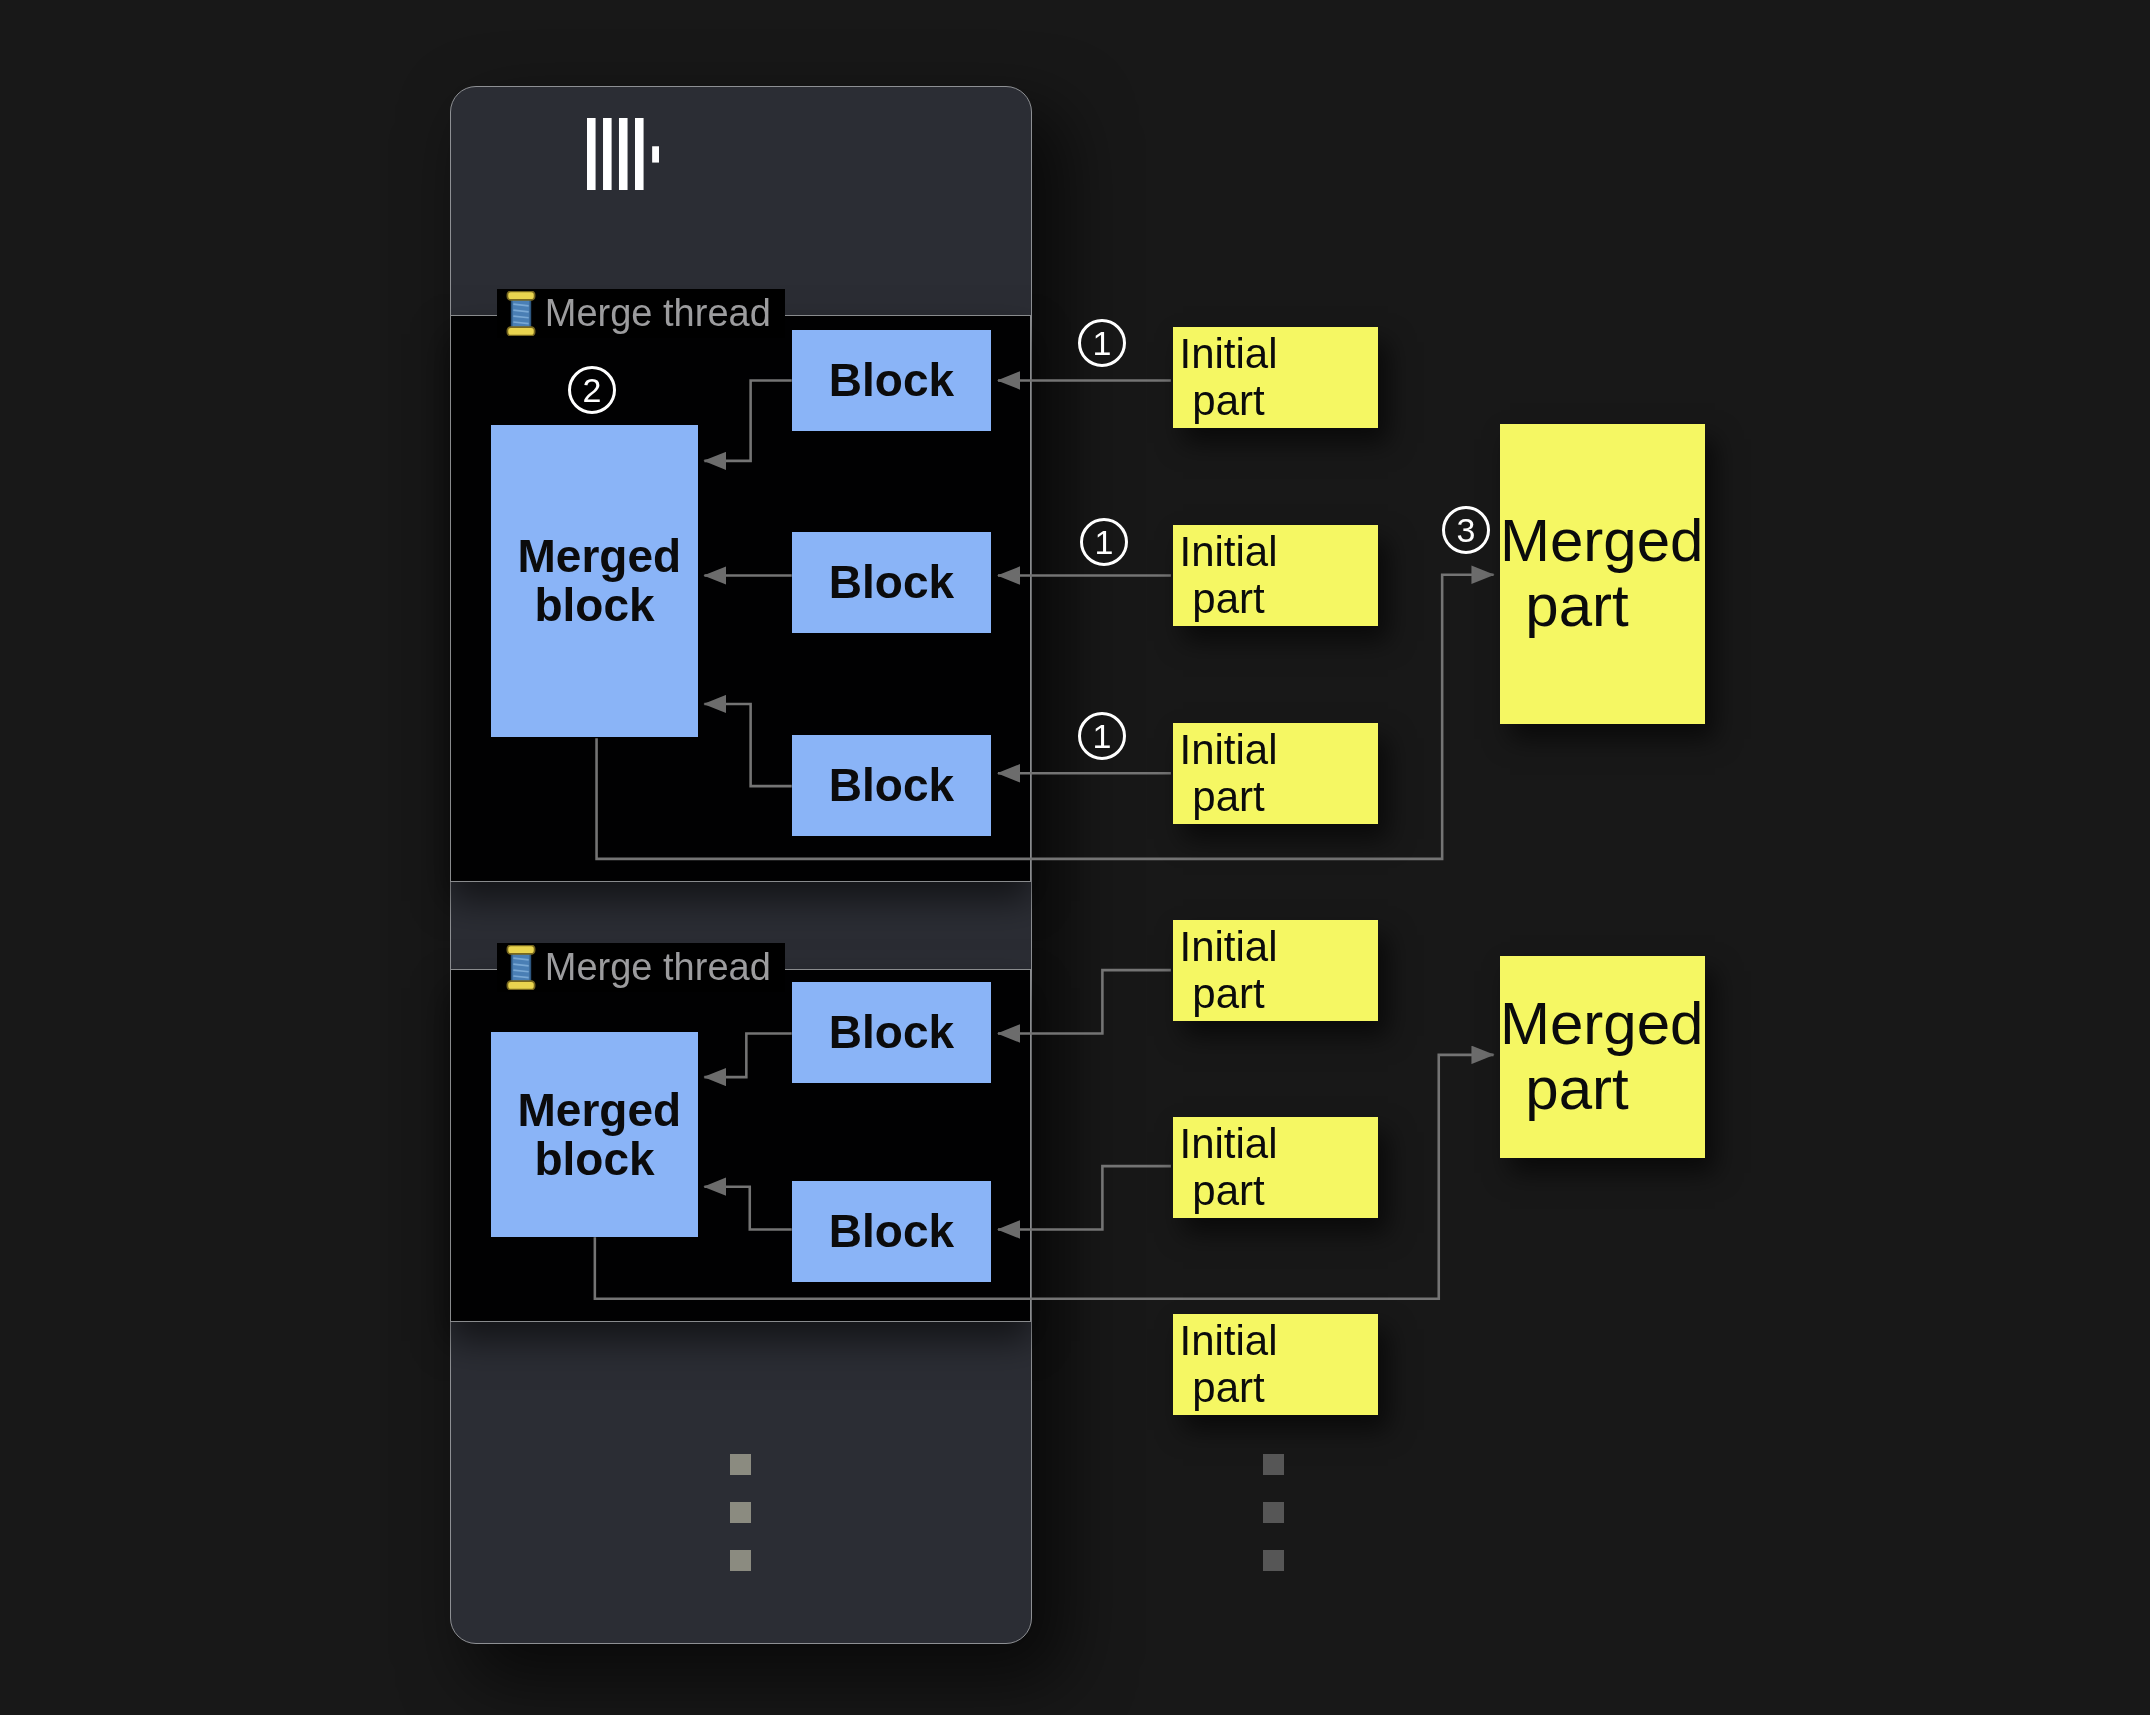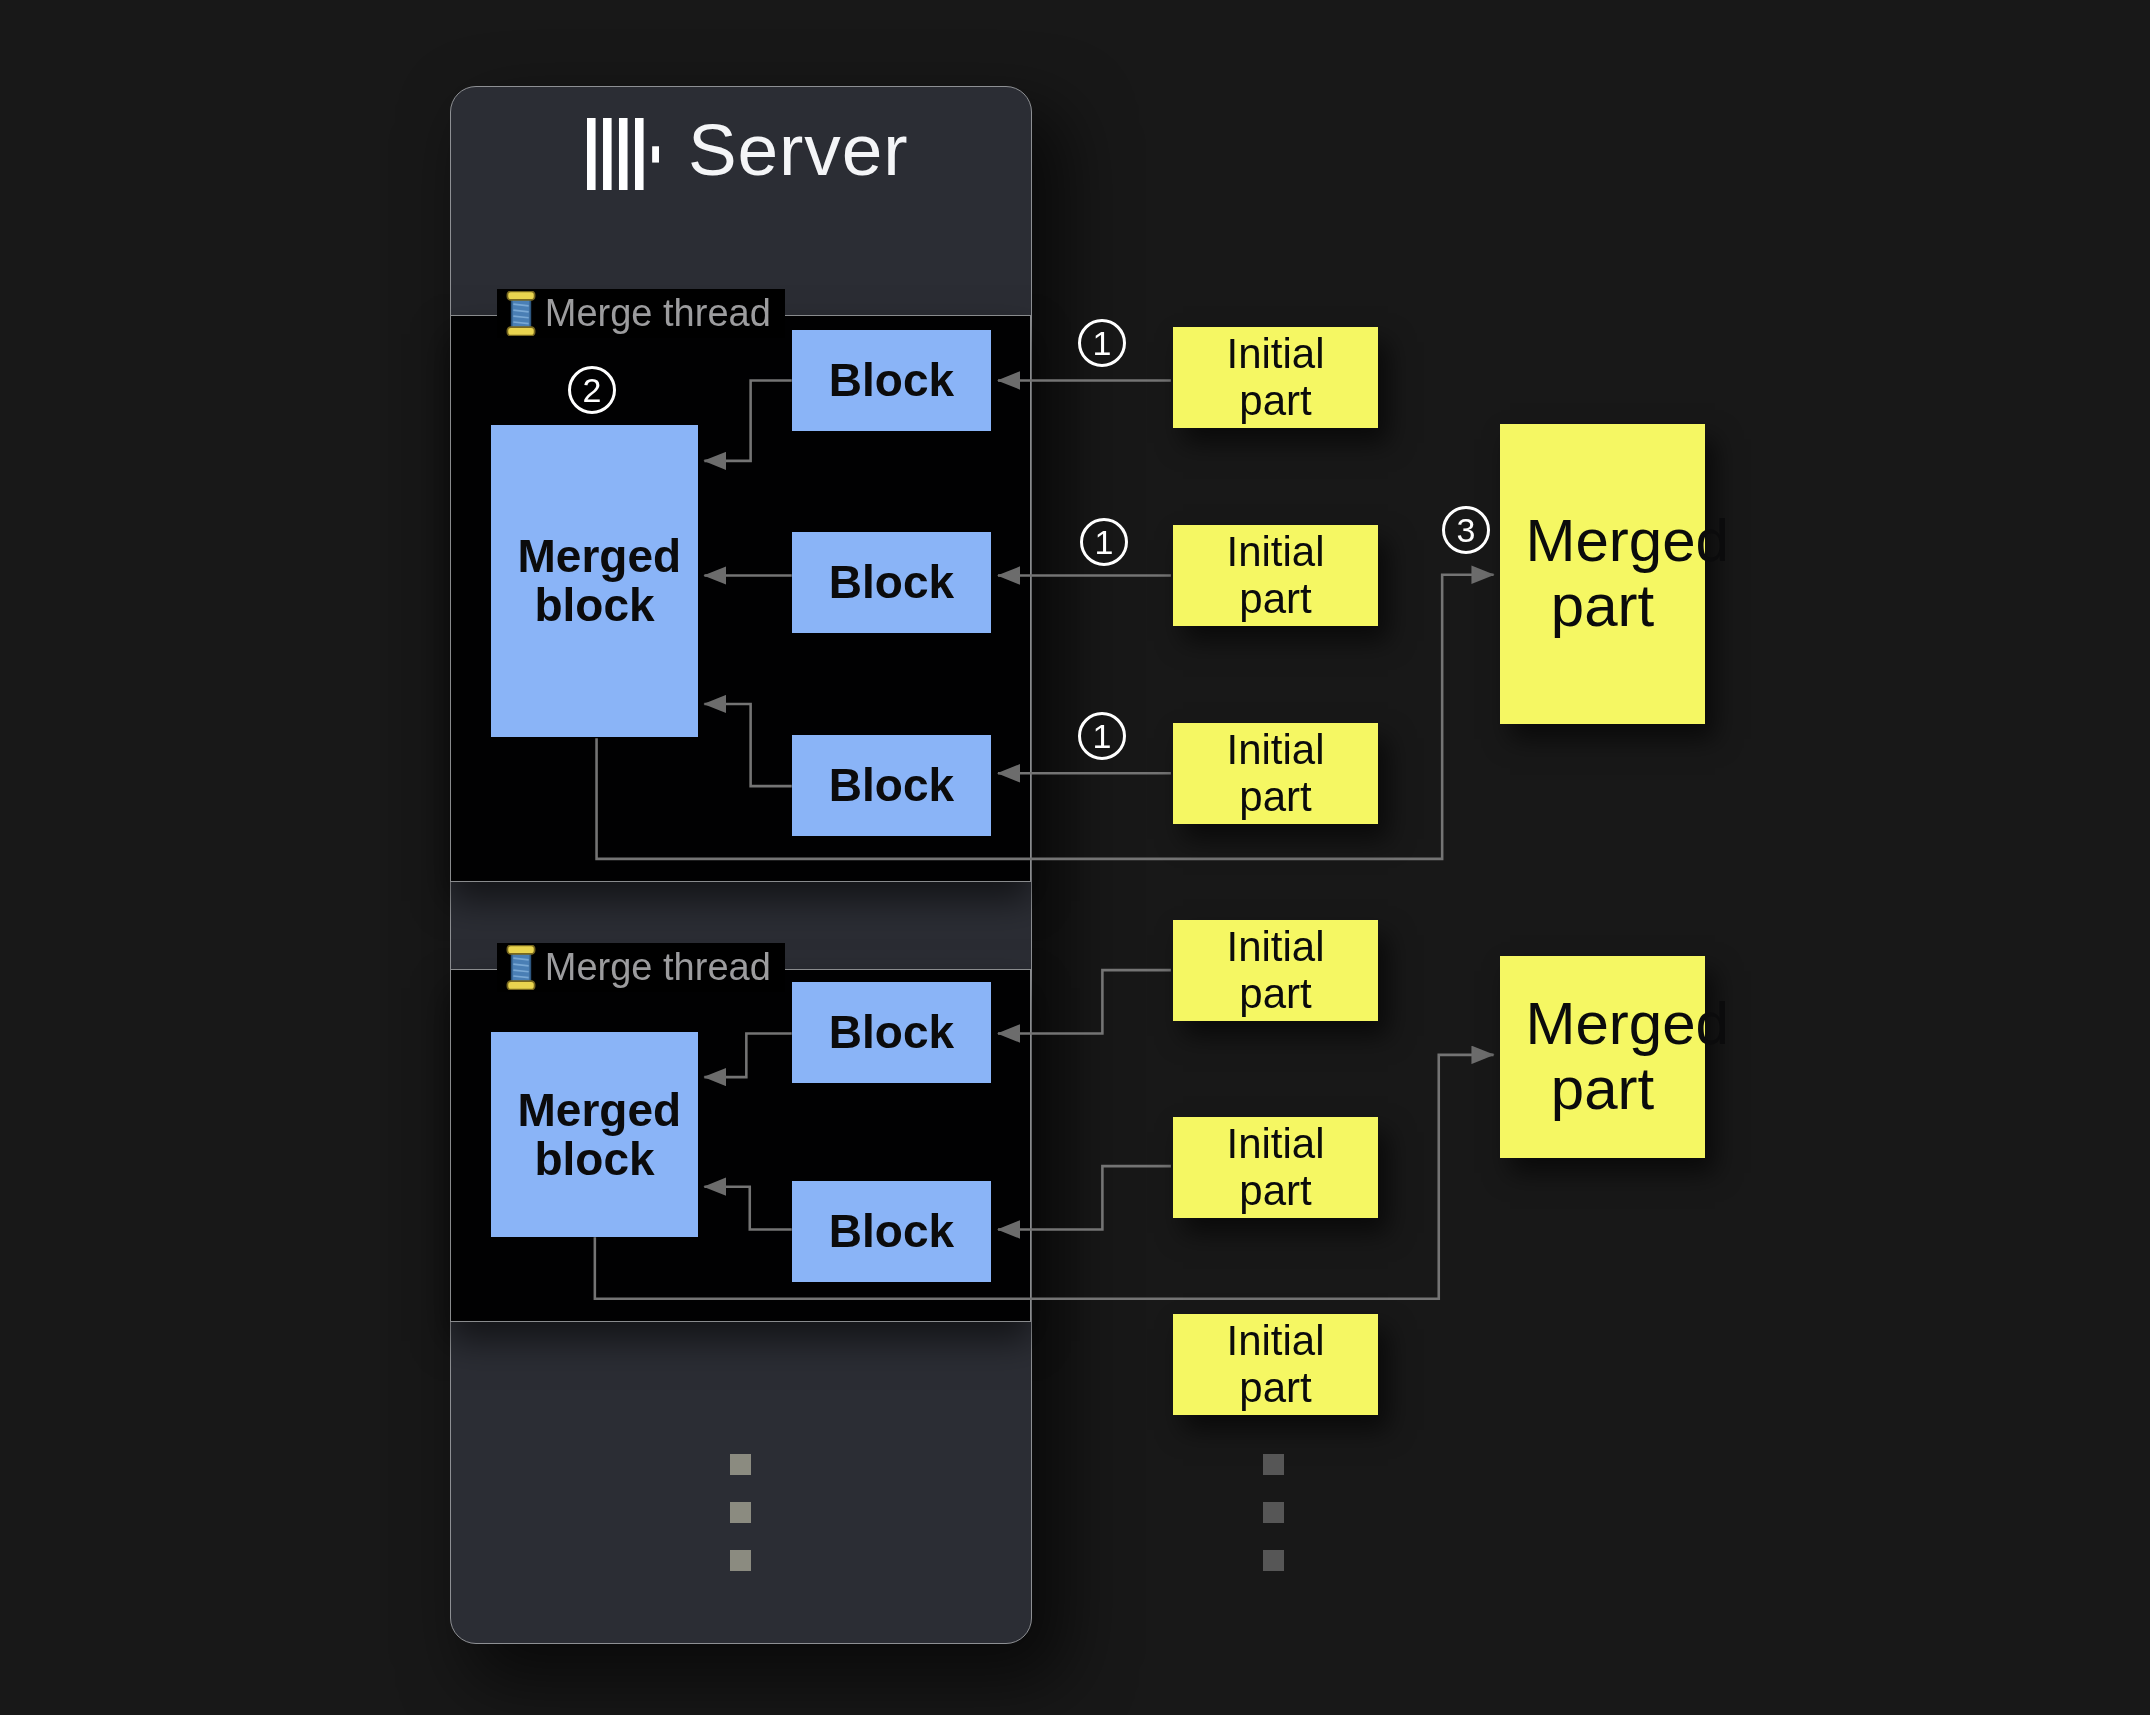--- a/index.html
+++ b/index.html
@@ -37,21 +37,21 @@
   
   .block,.merged-block{
     background:#8ab4f7;color:#0b0b0c;
     display:flex;flex-direction:column;align-items:center;justify-content:center;
     text-align:center;font-size:46px;line-height:1.06;font-weight:bold;
   }
 
   
   .note,.merged-part{
     background:#f5f763;color:#0b0b0c;
-    display:flex;flex-direction:column;align-items:center;justify-content:center;
+    display:flex;flex-direction:column;align-items:flex-start;justify-content:center;
     text-align:center;line-height:1.1;
     box-shadow:10.3px 15.4px 24px rgba(0,0,0,0.6);
   }
   .note{font-size:42px;}
   .merged-part{font-size:60px;line-height:1.08;}
 
   
   .badge{
     width:48px;height:48px;border:3.4px solid #ffffff;border-radius:50%;
     color:#ffffff;font-size:34px;display:flex;align-items:center;justify-content:center;
@@ -72,21 +72,20 @@
 
   <div class="abs server-box" style="left:450px;top:86px;width:582px;height:1558px;"></div>
 
   <svg class="abs" style="left:587px;top:118px;" width="72" height="72" viewBox="0 0 84 84">
     <rect x="0" y="0" width="10" height="84" fill="#ffffff"></rect>
     <rect x="18.7" y="0" width="10" height="84" fill="#ffffff"></rect>
     <rect x="37.3" y="0" width="10" height="84" fill="#ffffff"></rect>
     <rect x="56" y="0" width="10" height="84" fill="#ffffff"></rect>
     <rect x="76" y="33" width="8" height="19" fill="#ffffff"></rect>
   </svg>
-  <div class="abs server-title" style="left:688px;top:113px;">Server</div>
 
   <div class="abs thread-panel" style="left:450px;top:315px;width:581px;height:567px;"></div>
   <div class="abs thread-panel" style="left:450px;top:969px;width:581px;height:353px;"></div>
 
   <svg class="wires" width="2150" height="1716" viewBox="0 0 2512 2004">
     <defs>
       <marker id="ah" viewBox="0 0 9 7.2" refX="8.6" refY="3.6" markerWidth="9" markerHeight="7.2" orient="auto" markerUnits="strokeWidth">
         <path d="M0,0 L9,3.6 L0,7.2 Z" fill="#6c6c6c"></path>
       </marker>
     </defs>

